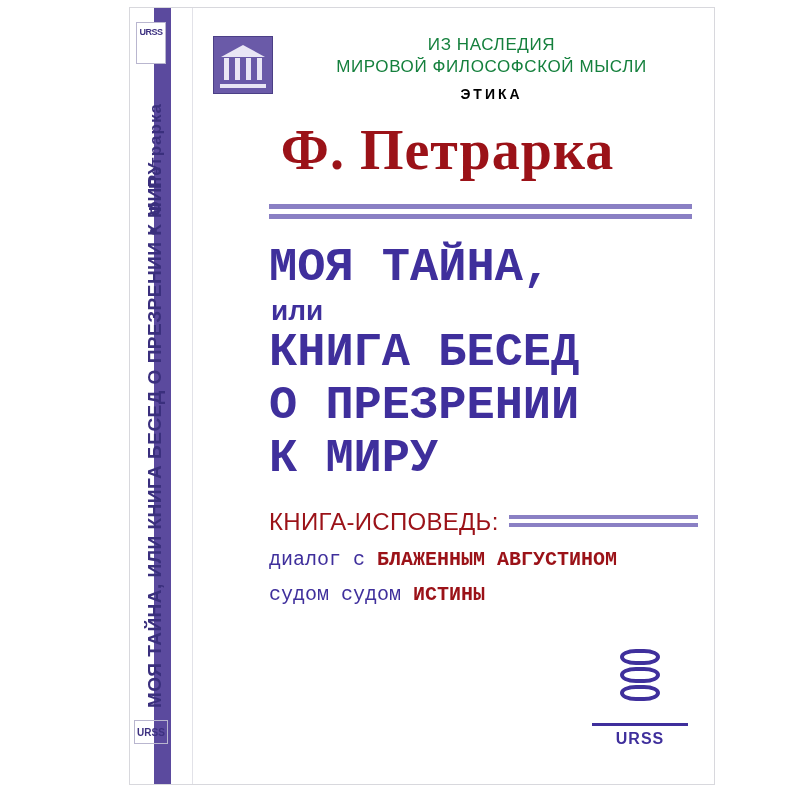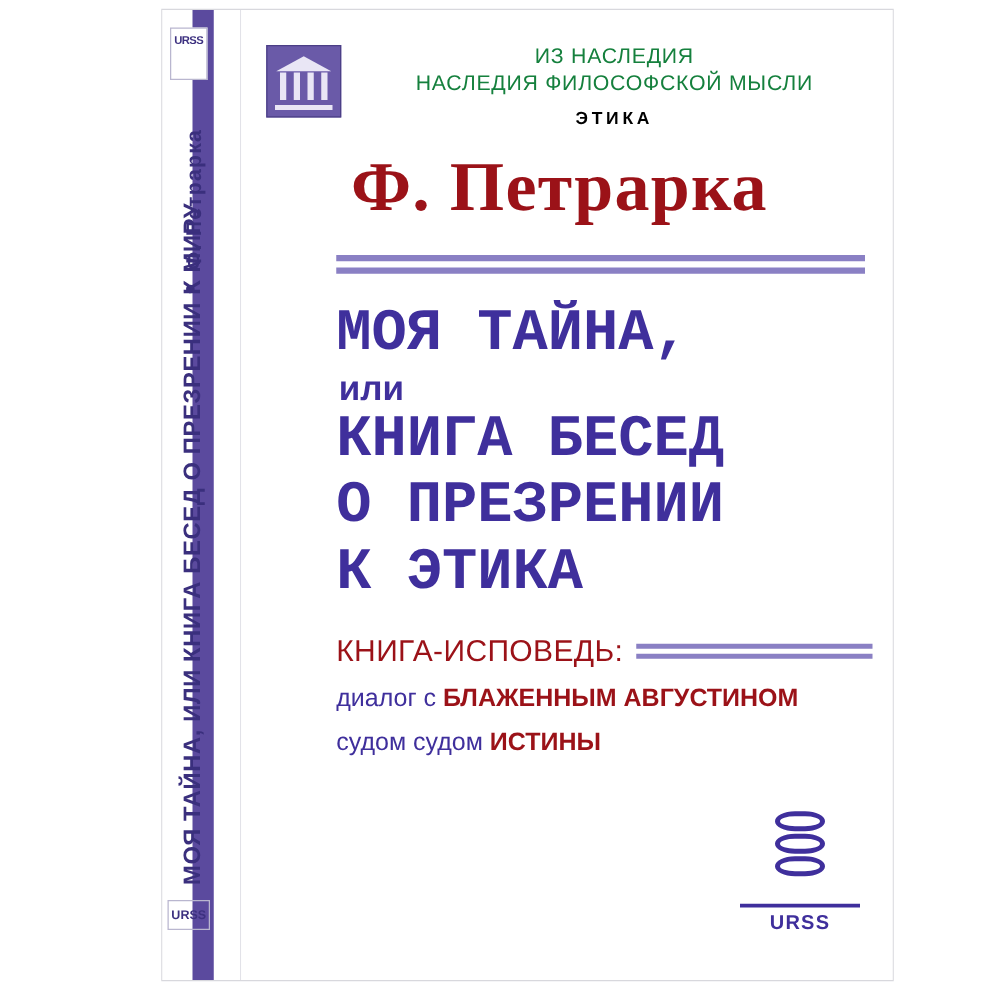--- a/index.html
+++ b/index.html
@@ -251,20 +251,21 @@
   #sub-head-rules div {
     height: 4px;
     background: #8a80c4;
     margin-bottom: 4px;
   }
   .sub-line {
     margin-top: 12px;
     font-size: 20px;
     color: #3f2f9c;
     font-weight: bold;
+    font-family: Liberation Mono, monospace;
   }
   .sub-line .plain {
     color: #3f2f9c;
     font-weight: normal;
   }
   .sub-line .accent {
     color: #9b1218;
     font-weight: bold;
   }
 
@@ -329,36 +330,36 @@
         <div class="cols">
           <i style="left:0"></i>
             <i style="left:11px"></i>
             <i style="left:22px"></i>
             <i style="left:33px"></i>
         </div>
         <div class="base"></div>
       </div>
       <div id="series-title-block">
         <div class="series-line">ИЗ НАСЛЕДИЯ</div>
-        <div class="series-line">НАСЛЕДИЯ ФИЛОСОФСКОЙ МЫСЛИ</div>
+        <div class="series-line">МИРОВОЙ ФИЛОСОФСКОЙ МЫСЛИ</div>
         <div id="series-sub">ЭТИКА</div>
       </div>
     </div>
 
     <div id="author">Ф. Петрарка</div>
 
     <div class="rule" id="rule1"></div>
     <div class="rule" id="rule2"></div>
 
     <div id="title-block">
       <div class="t-big">МОЯ ТАЙНА,</div>
       <div class="t-small">или</div>
       <div class="t-big">КНИГА БЕСЕД</div>
       <div class="t-big">О ПРЕЗРЕНИИ</div>
-      <div class="t-big">К ЭТИКА</div>
+      <div class="t-big">К МИРУ</div>
     </div>
 
     <div id="sub-block">
       <div id="sub-head-row">
         <div id="sub-head">КНИГА-ИСПОВЕДЬ:</div>
         <div id="sub-head-rules">
           <div></div>
             <div></div>
         </div>
       </div>

